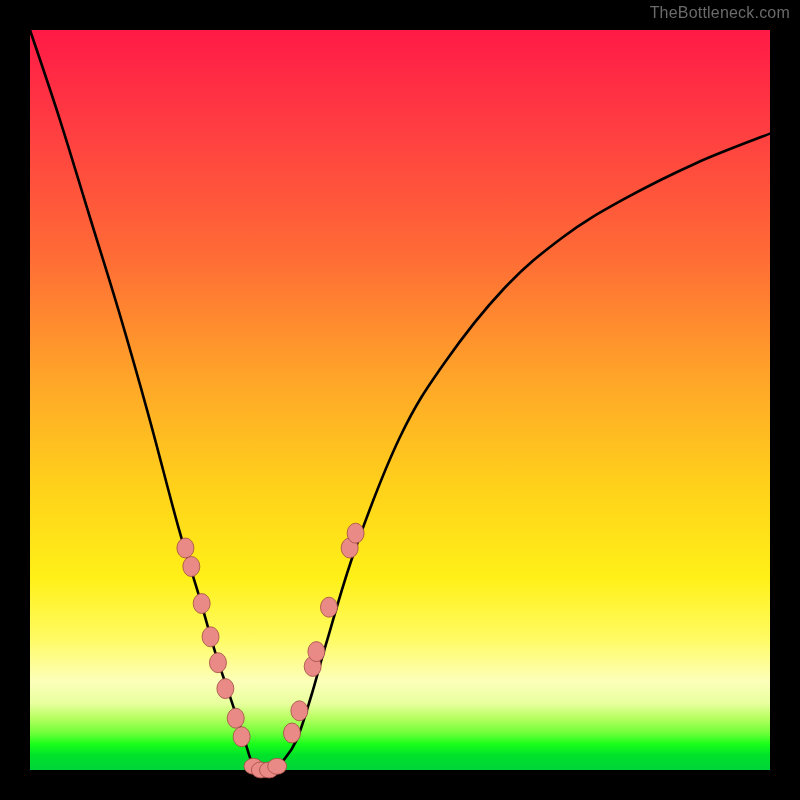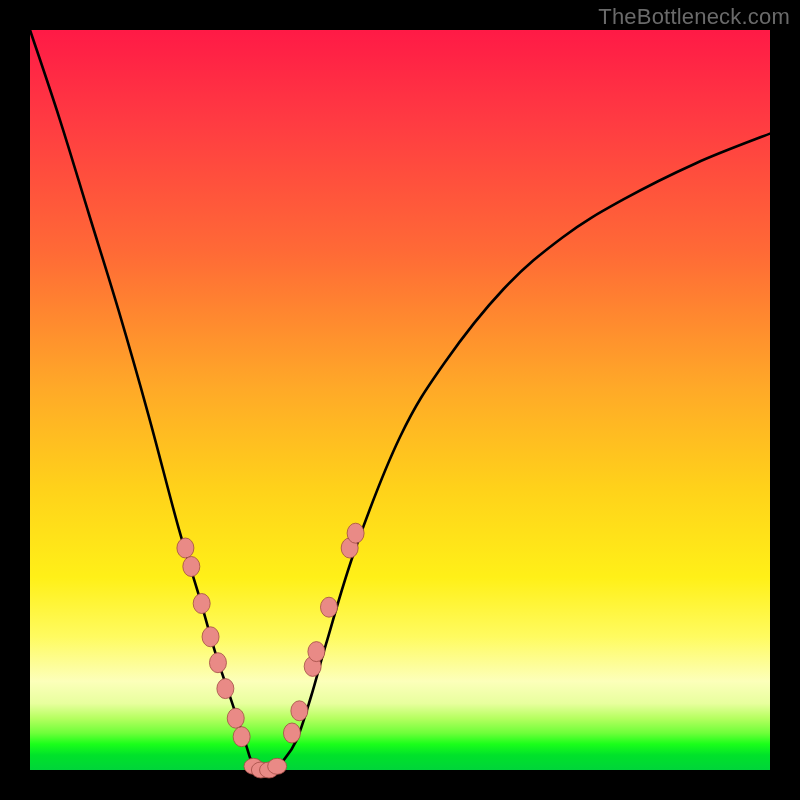--- a/index.html
+++ b/index.html
@@ -42,21 +42,21 @@
       #1aff1a 96.5%,
       #00e22a 98%,
       #00d43a 100%
     );
   }
   .watermark {
     position: absolute;
     top: 4px;
     right: 10px;
     color: #6a6a6a;
-    font-size: 22px;
+    font-size: 16px;
     font-weight: 500;
     letter-spacing: 0.2px;
     user-select: none;
   }
   svg.curve {
     position: absolute;
     left: 0;
     top: 0;
     width: 740px;
     height: 740px;

